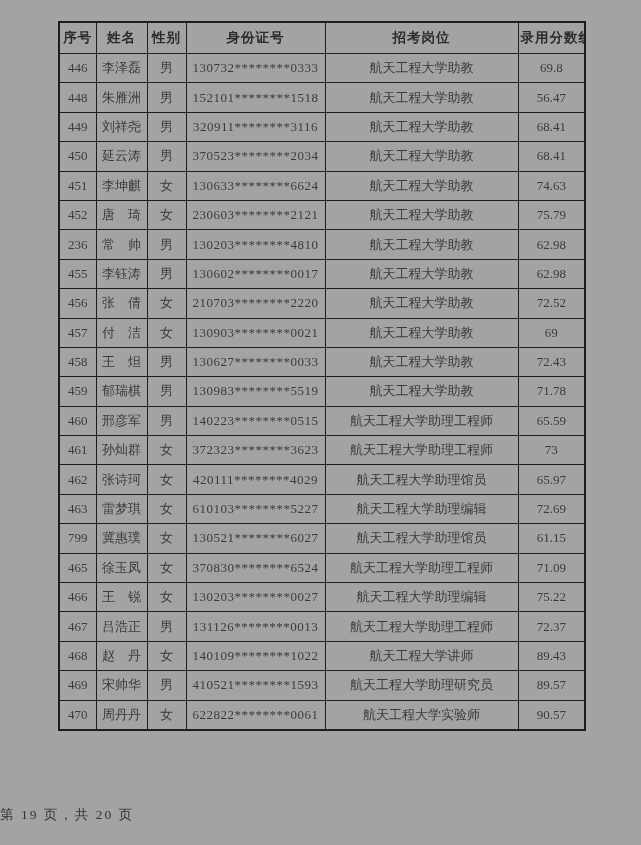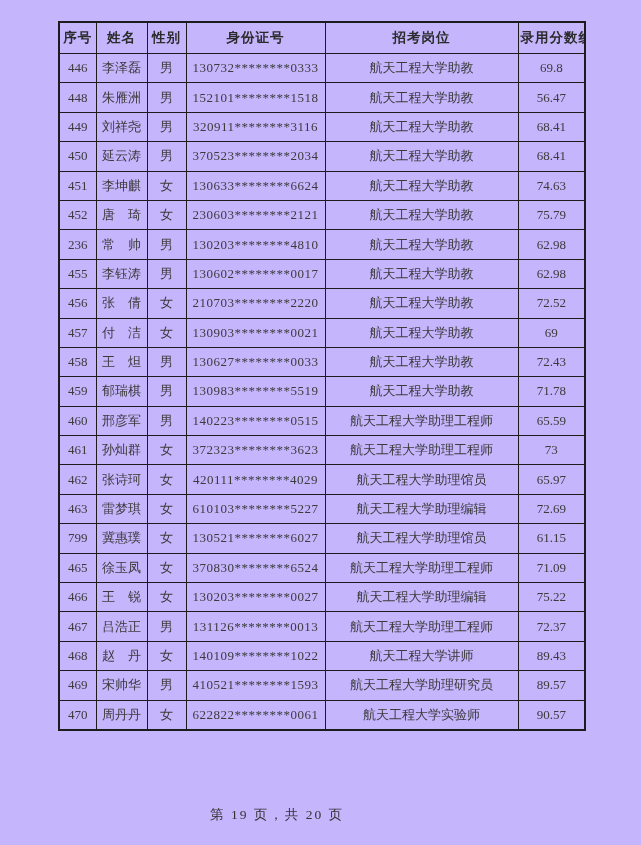--- a/index.html
+++ b/index.html
@@ -5,21 +5,21 @@
   html, body {
     margin: 0;
     padding: 0;
     background: #ffffff;
     font-family: "Liberation Serif", "DejaVu Serif", serif;
   }
   .page {
     position: relative;
     width: 641px;
     height: 845px;
-    background: #c4b5fd;
+    background: #a3a3a3;
     overflow: hidden;
   }
   table.roster {
     position: absolute;
     left: 58px;
     top: 21px;
     width: 526px;
     border-collapse: collapse;
     table-layout: fixed;
     border: 2px solid #1c1c1c;
@@ -53,21 +53,20 @@
   col.c-name   { width: 51px; }
   col.c-gender { width: 39px; }
   col.c-idnum  { width: 139px; }
   col.c-post   { width: 193px; }
   col.c-score  { width: 67px; }
   .footer {
     position: absolute;
     left: 0;
     top: 806px;
     width: 554px;
-    text-align: center;
     font-size: 13.5px;
     color: #333333;
     letter-spacing: 2px;
   }
 </style>
 </head>
 <body>
 
 <div class="page">
 

